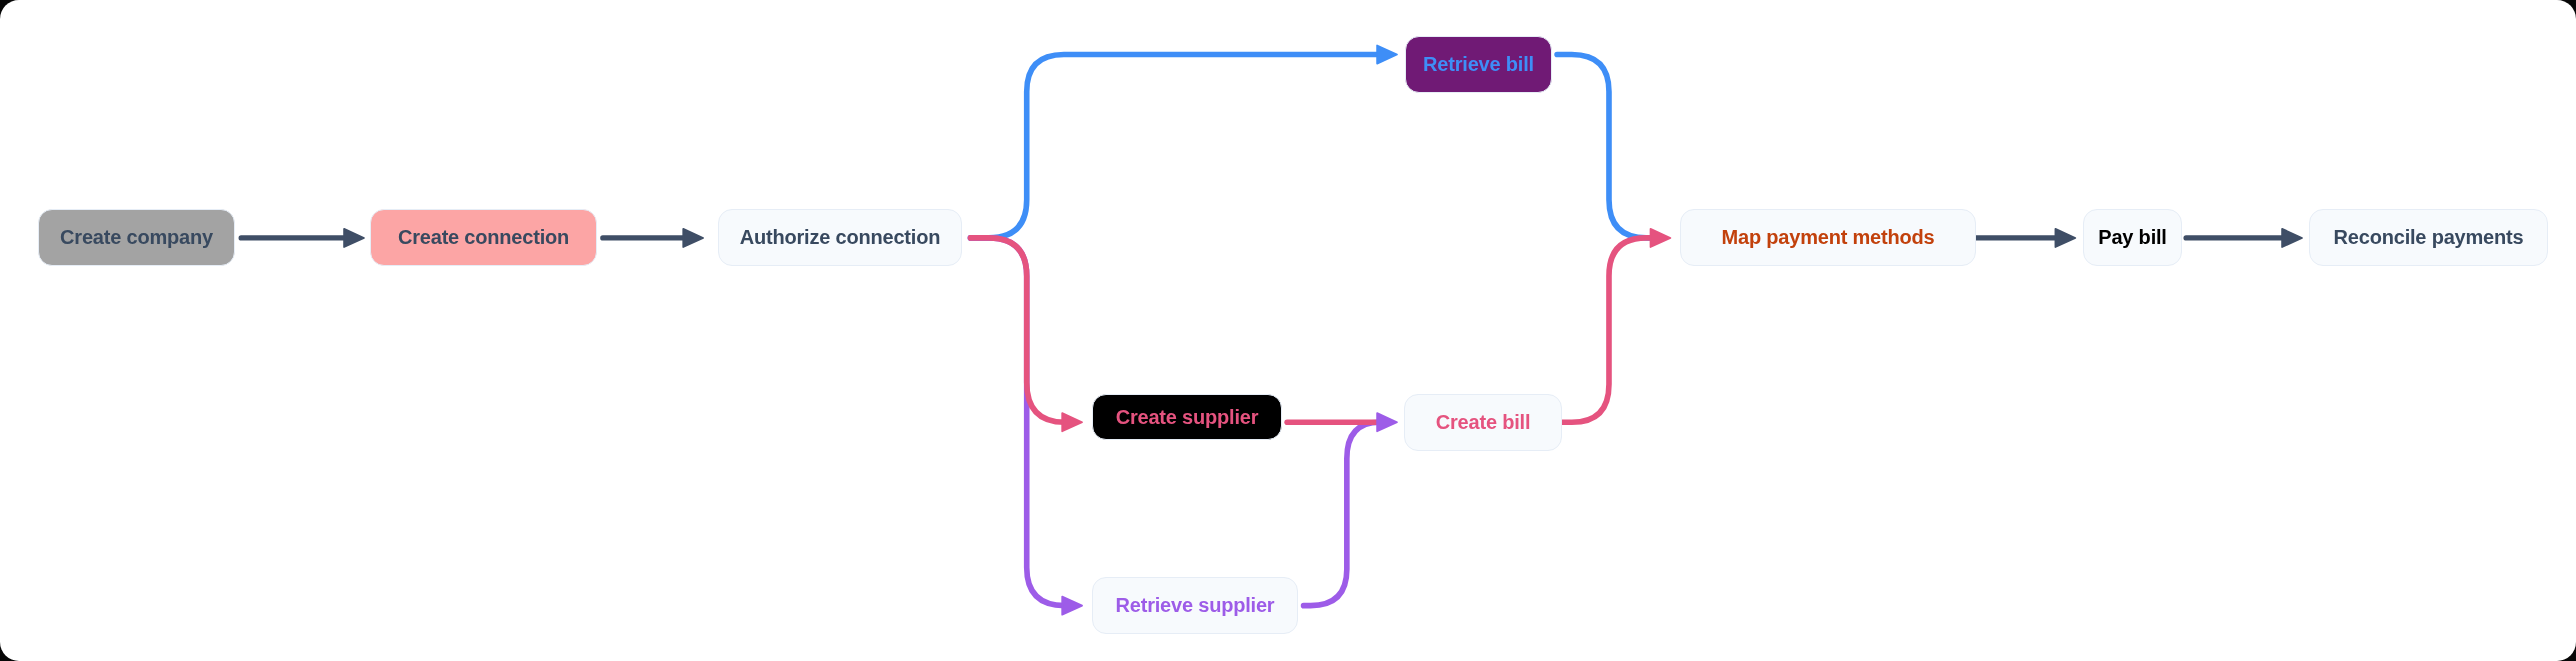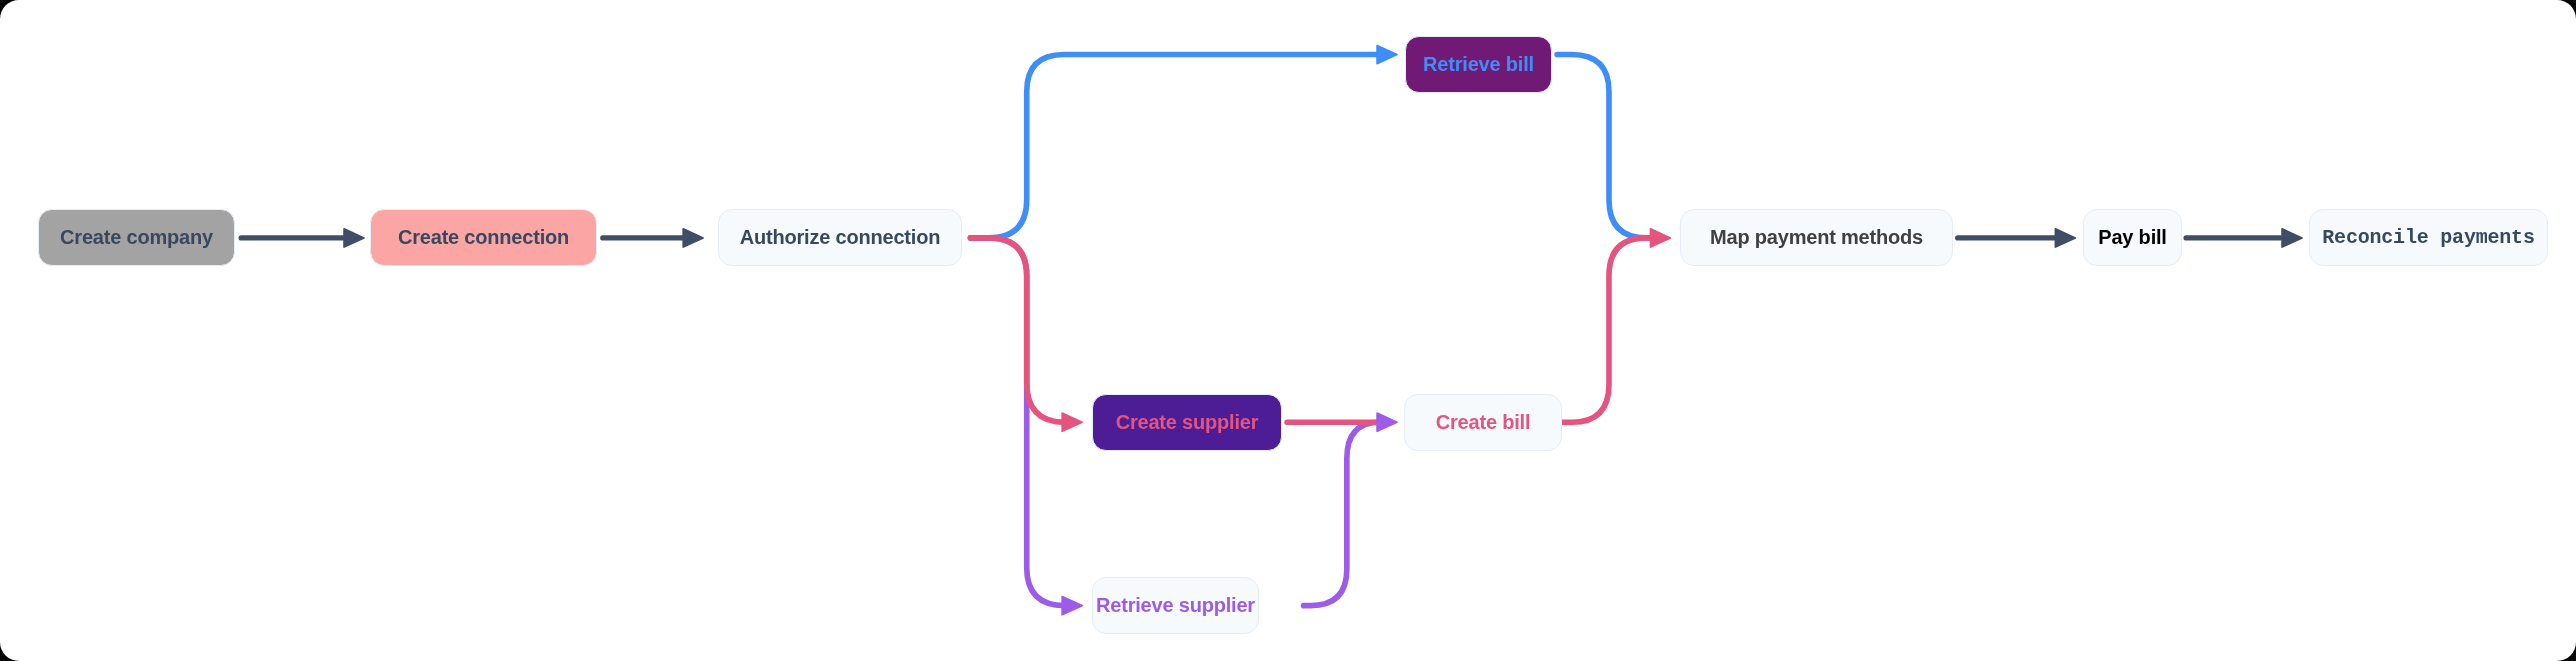--- a/index.html
+++ b/index.html
@@ -77,34 +77,34 @@
         </div>
         <div class="flow-node" style="left: 370px; top: 209px; width: 227px; height: 57px; background: #fca5a5; border-color: rgb(230, 237, 246); color: rgb(56, 73, 95);">
           <span>Create connection</span>
         </div>
         <div class="flow-node" style="left: 710px; top: 209px; width: 244px; height: 57px; background: rgb(247, 250, 253); border-color: rgb(230, 237, 246); color: rgb(56, 73, 95); margin-left: 8px;">
           <span>Authorize connection</span>
         </div>
         <div class="flow-node" style="left: 1405px; top: 36px; width: 147px; height: 57px; background: #701a75; border-color: rgb(230, 237, 246); color: rgb(62, 142, 247);">
           <span>Retrieve bill</span>
         </div>
-        <div class="flow-node" style="left: 1092px; top: 394px; width: 190px; height: 57px; background: #4c1d95; border-color: rgb(230, 237, 246); color: rgb(229, 83, 127);">
+        <div class="flow-node" style="left: 1092px; top: 394px; width: 190px; height: 46px; background: #000000; border-color: rgb(230, 237, 246); color: rgb(229, 83, 127);">
           <span>Create supplier</span>
         </div>
         <div class="flow-node" style="left: 1404px; top: 394px; width: 158px; height: 57px; background: rgb(247, 250, 253); border-color: rgb(230, 237, 246); color: rgb(229, 83, 127);">
           <span>Create bill</span>
         </div>
-        <div class="flow-node" style="left: 1092px; top: 577px; width: 167px; height: 57px; background: rgb(247, 250, 253); border-color: rgb(230, 237, 246); color: rgb(157, 92, 232);">
+        <div class="flow-node" style="left: 1092px; top: 577px; width: 206px; height: 57px; background: rgb(247, 250, 253); border-color: rgb(230, 237, 246); color: rgb(157, 92, 232);">
           <span>Retrieve supplier</span>
         </div>
-        <div class="flow-node" style="left: 1680px; top: 209px; width: 273px; height: 57px; background: rgb(247, 250, 253); border-color: rgb(230, 237, 246); color: #404040;">
+        <div class="flow-node" style="left: 1680px; top: 209px; width: 296px; height: 57px; background: rgb(247, 250, 253); border-color: rgb(230, 237, 246); color: #c2410c;">
           <span>Map payment methods</span>
         </div>
         <div class="flow-node" style="left: 2083px; top: 209px; width: 99px; height: 57px; background: rgb(247, 250, 253); border-color: rgb(230, 237, 246); color: #000000;">
           <span>Pay bill</span>
         </div>
-        <div class="flow-node" style="left: 2309px; top: 209px; width: 239px; height: 57px; background: rgb(247, 250, 253); border-color: rgb(230, 237, 246); color: rgb(56, 73, 95); font-family: Liberation Mono, monospace;">
+        <div class="flow-node" style="left: 2309px; top: 209px; width: 239px; height: 57px; background: rgb(247, 250, 253); border-color: rgb(230, 237, 246); color: rgb(56, 73, 95);">
           <span>Reconcile payments</span>
         </div>
       </div>
   </div>
 </div>
 
 
 </body></html>

